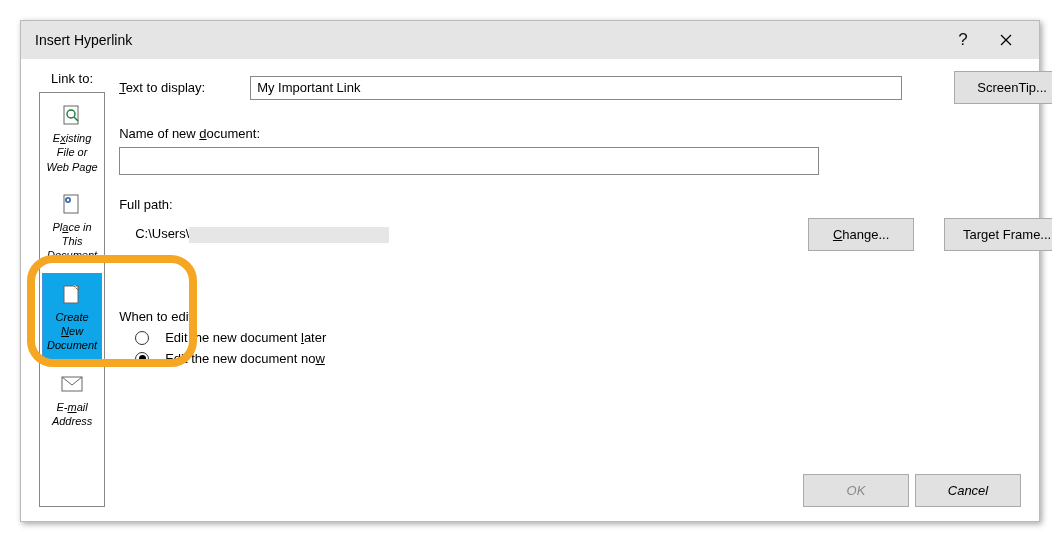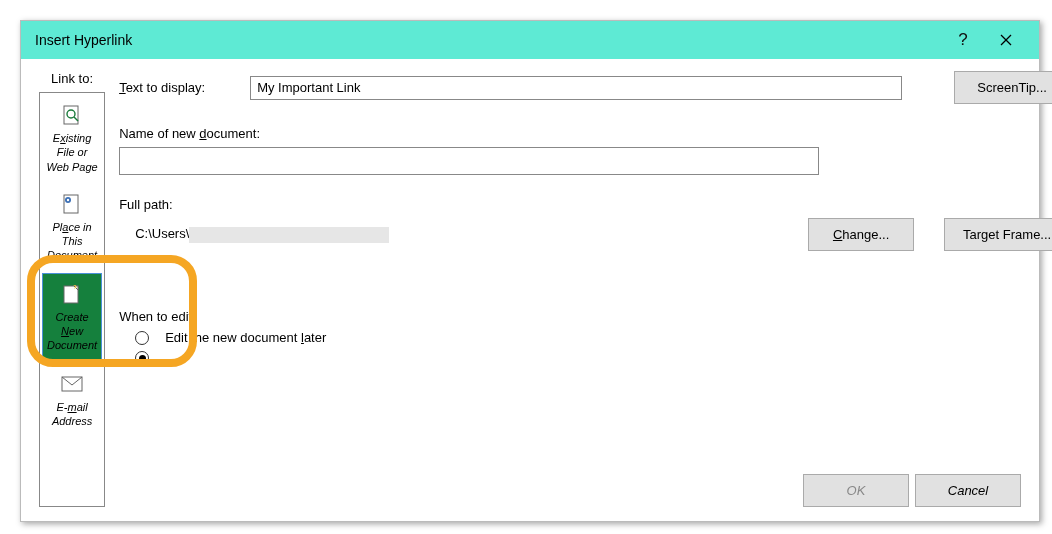--- a/index.html
+++ b/index.html
@@ -19,21 +19,21 @@
     position: relative;
     display: flex;
     flex-direction: column;
   }
   .titlebar {
     height: 38px;
     display: flex;
     align-items: center;
     padding: 0 10px 0 14px;
     font-size: 14px;
-    background: #5eead4;
+    background: #e5e5e5;
   }
   .titlebar .title { flex: 1; }
   .titlebar .win-btn {
     width: 46px;
     height: 32px;
     display: flex;
     align-items: center;
     justify-content: center;
     color: #111;
   }
@@ -69,21 +69,21 @@
     align-items: center;
     justify-content: center;
     text-align: center;
     padding: 8px 4px 10px 4px;
     font-size: 11px;
     line-height: 1.3;
     position: relative;
     font-style: italic;
   }
   .linkto-item.selected {
-    background: #15803d;
+    background: #0ea5e9;
     border: 1px solid #4a90d9;
   }
   .linkto-item .icon-box {
     width: 24px;
     height: 24px;
     margin-bottom: 4px;
     display: flex;
     align-items: center;
     justify-content: center;
   }
@@ -299,20 +299,23 @@
       <div class="when-edit">
         <div class="field-label">When to edit:</div>
         <div class="radio-row">
           <span class="radio"></span>
           <span>
             <span>Edit the new document </span><span class="underline-letter">l</span><span>ater</span>
           </span>
         </div>
         <div class="radio-row">
           <span class="radio checked"></span>
+          <span>
+            <span>Edit the new document no</span><span class="underline-letter">w</span>
+          </span>
         </div>
       </div>
 
     </div>
   </div>
 
   <div class="footer">
     <button class="btn" disabled="">
         <span>OK</span>
       </button>

